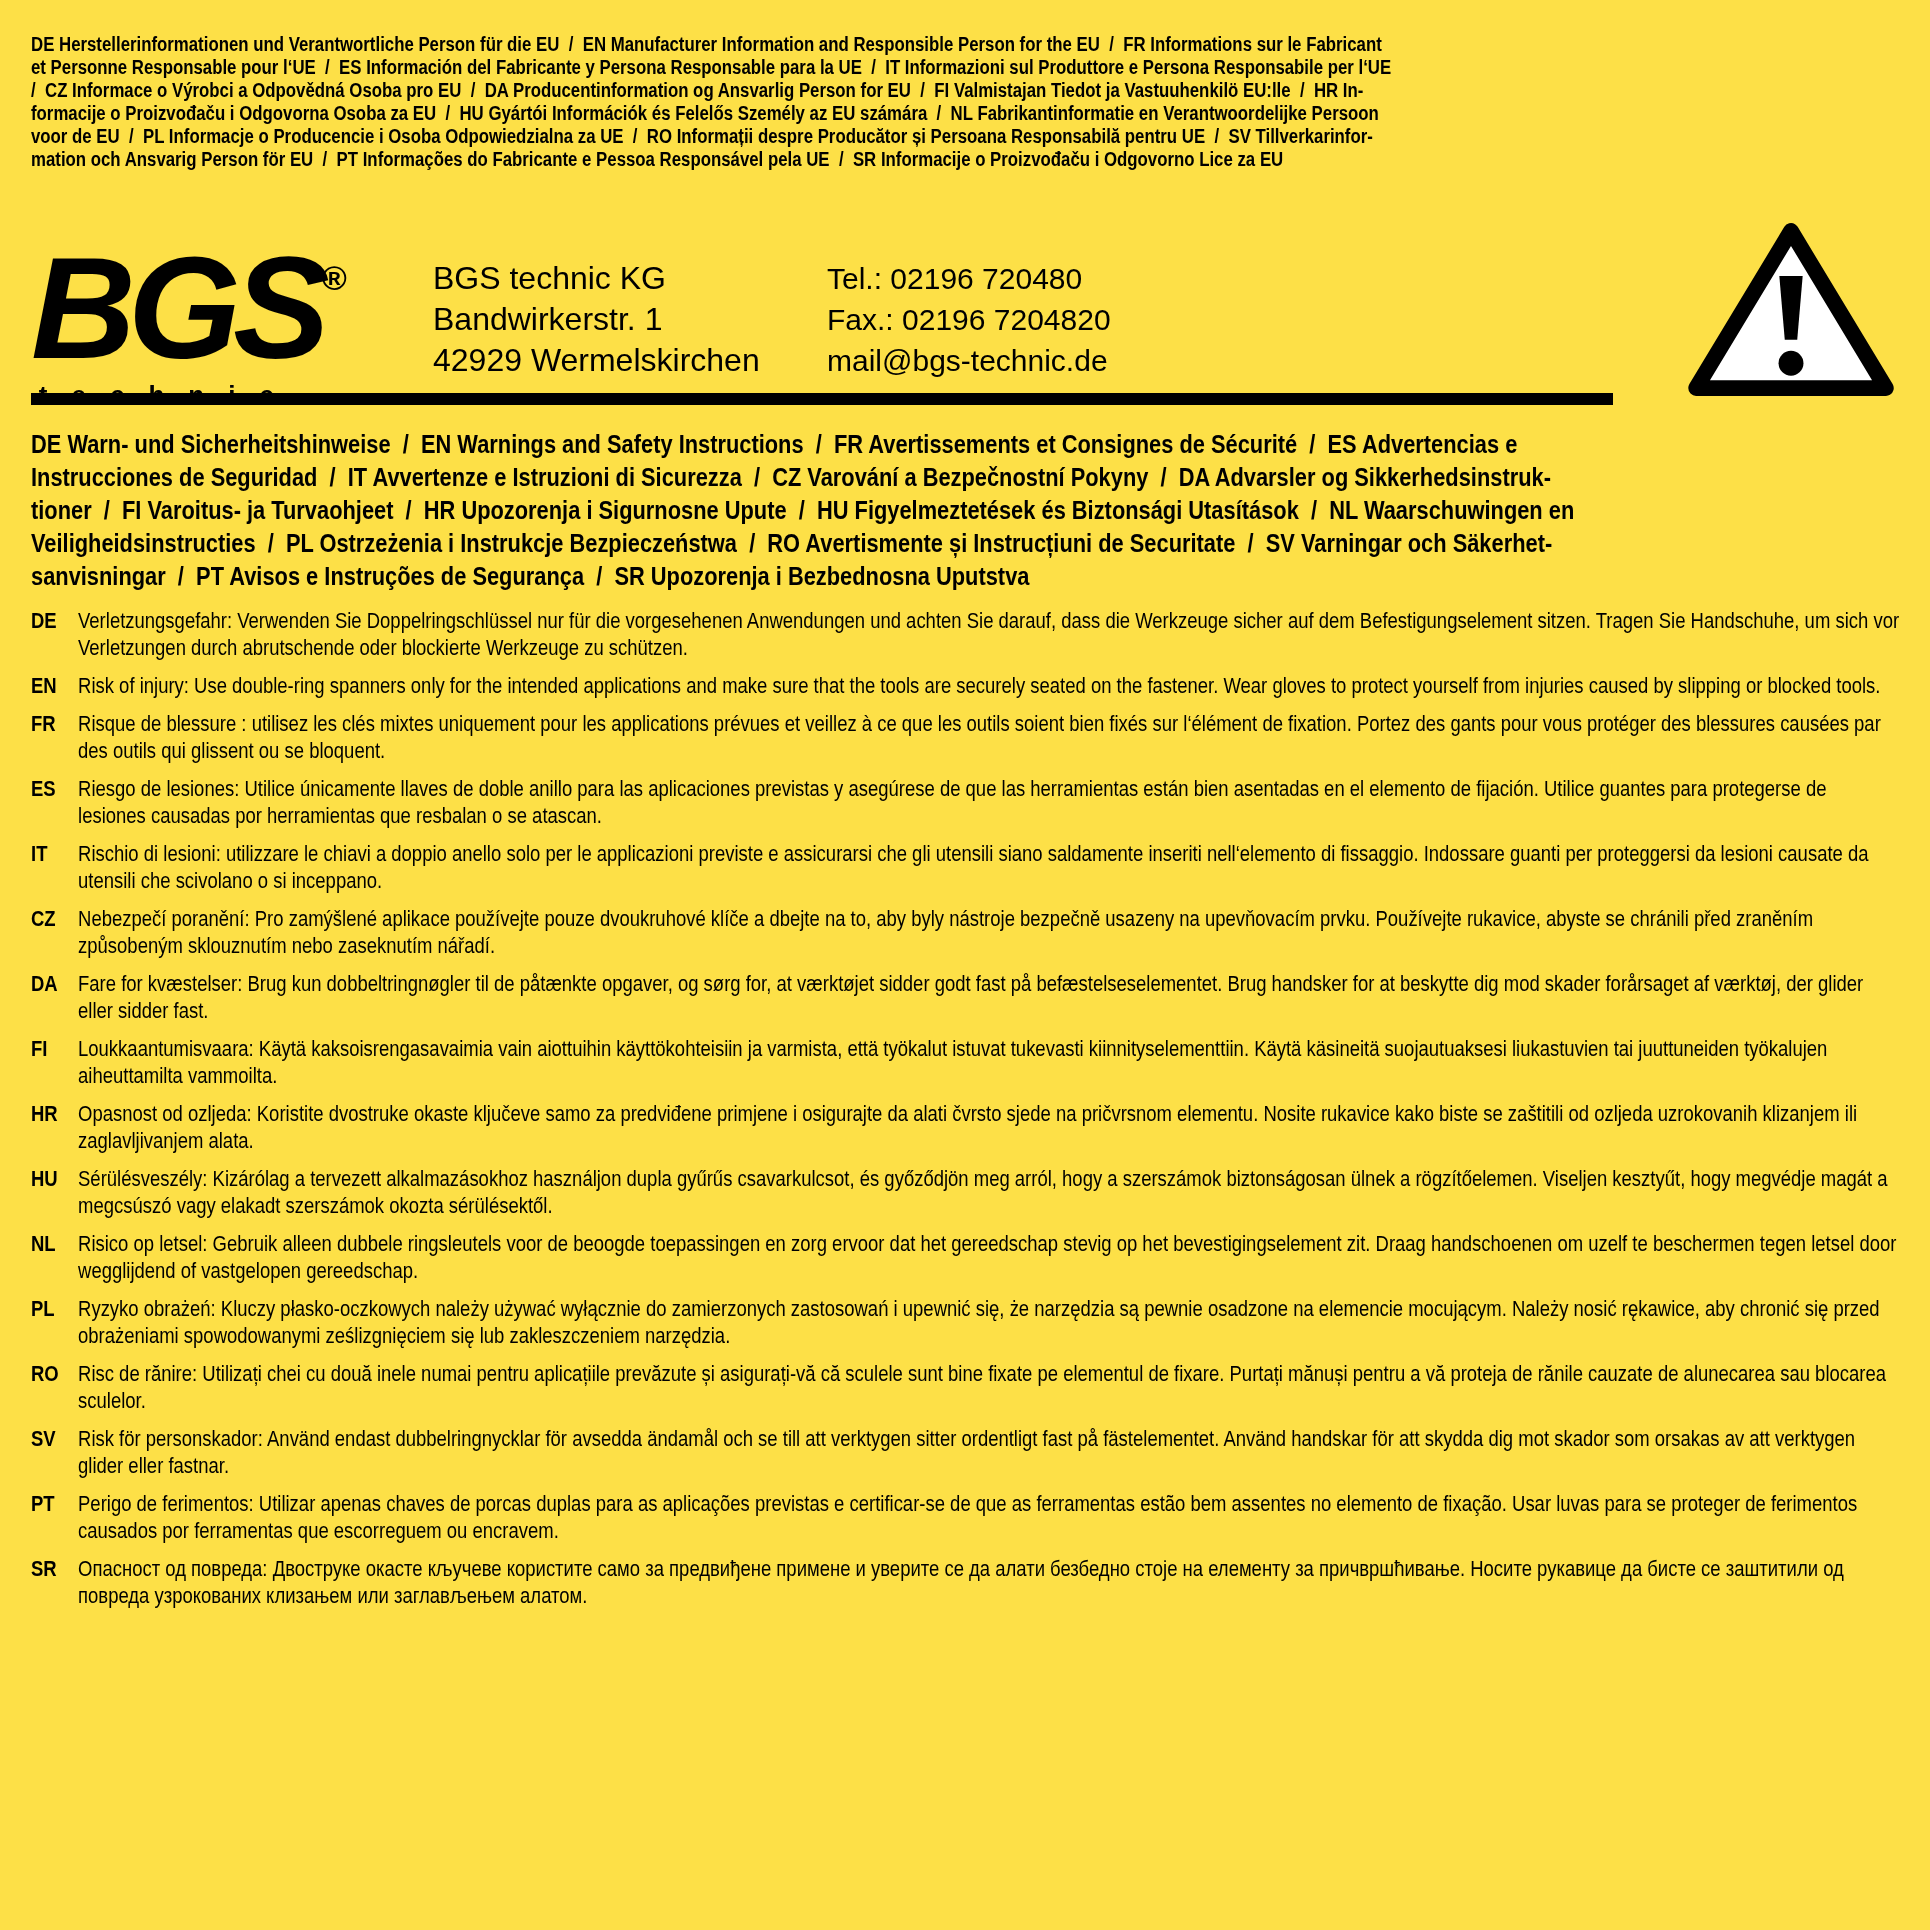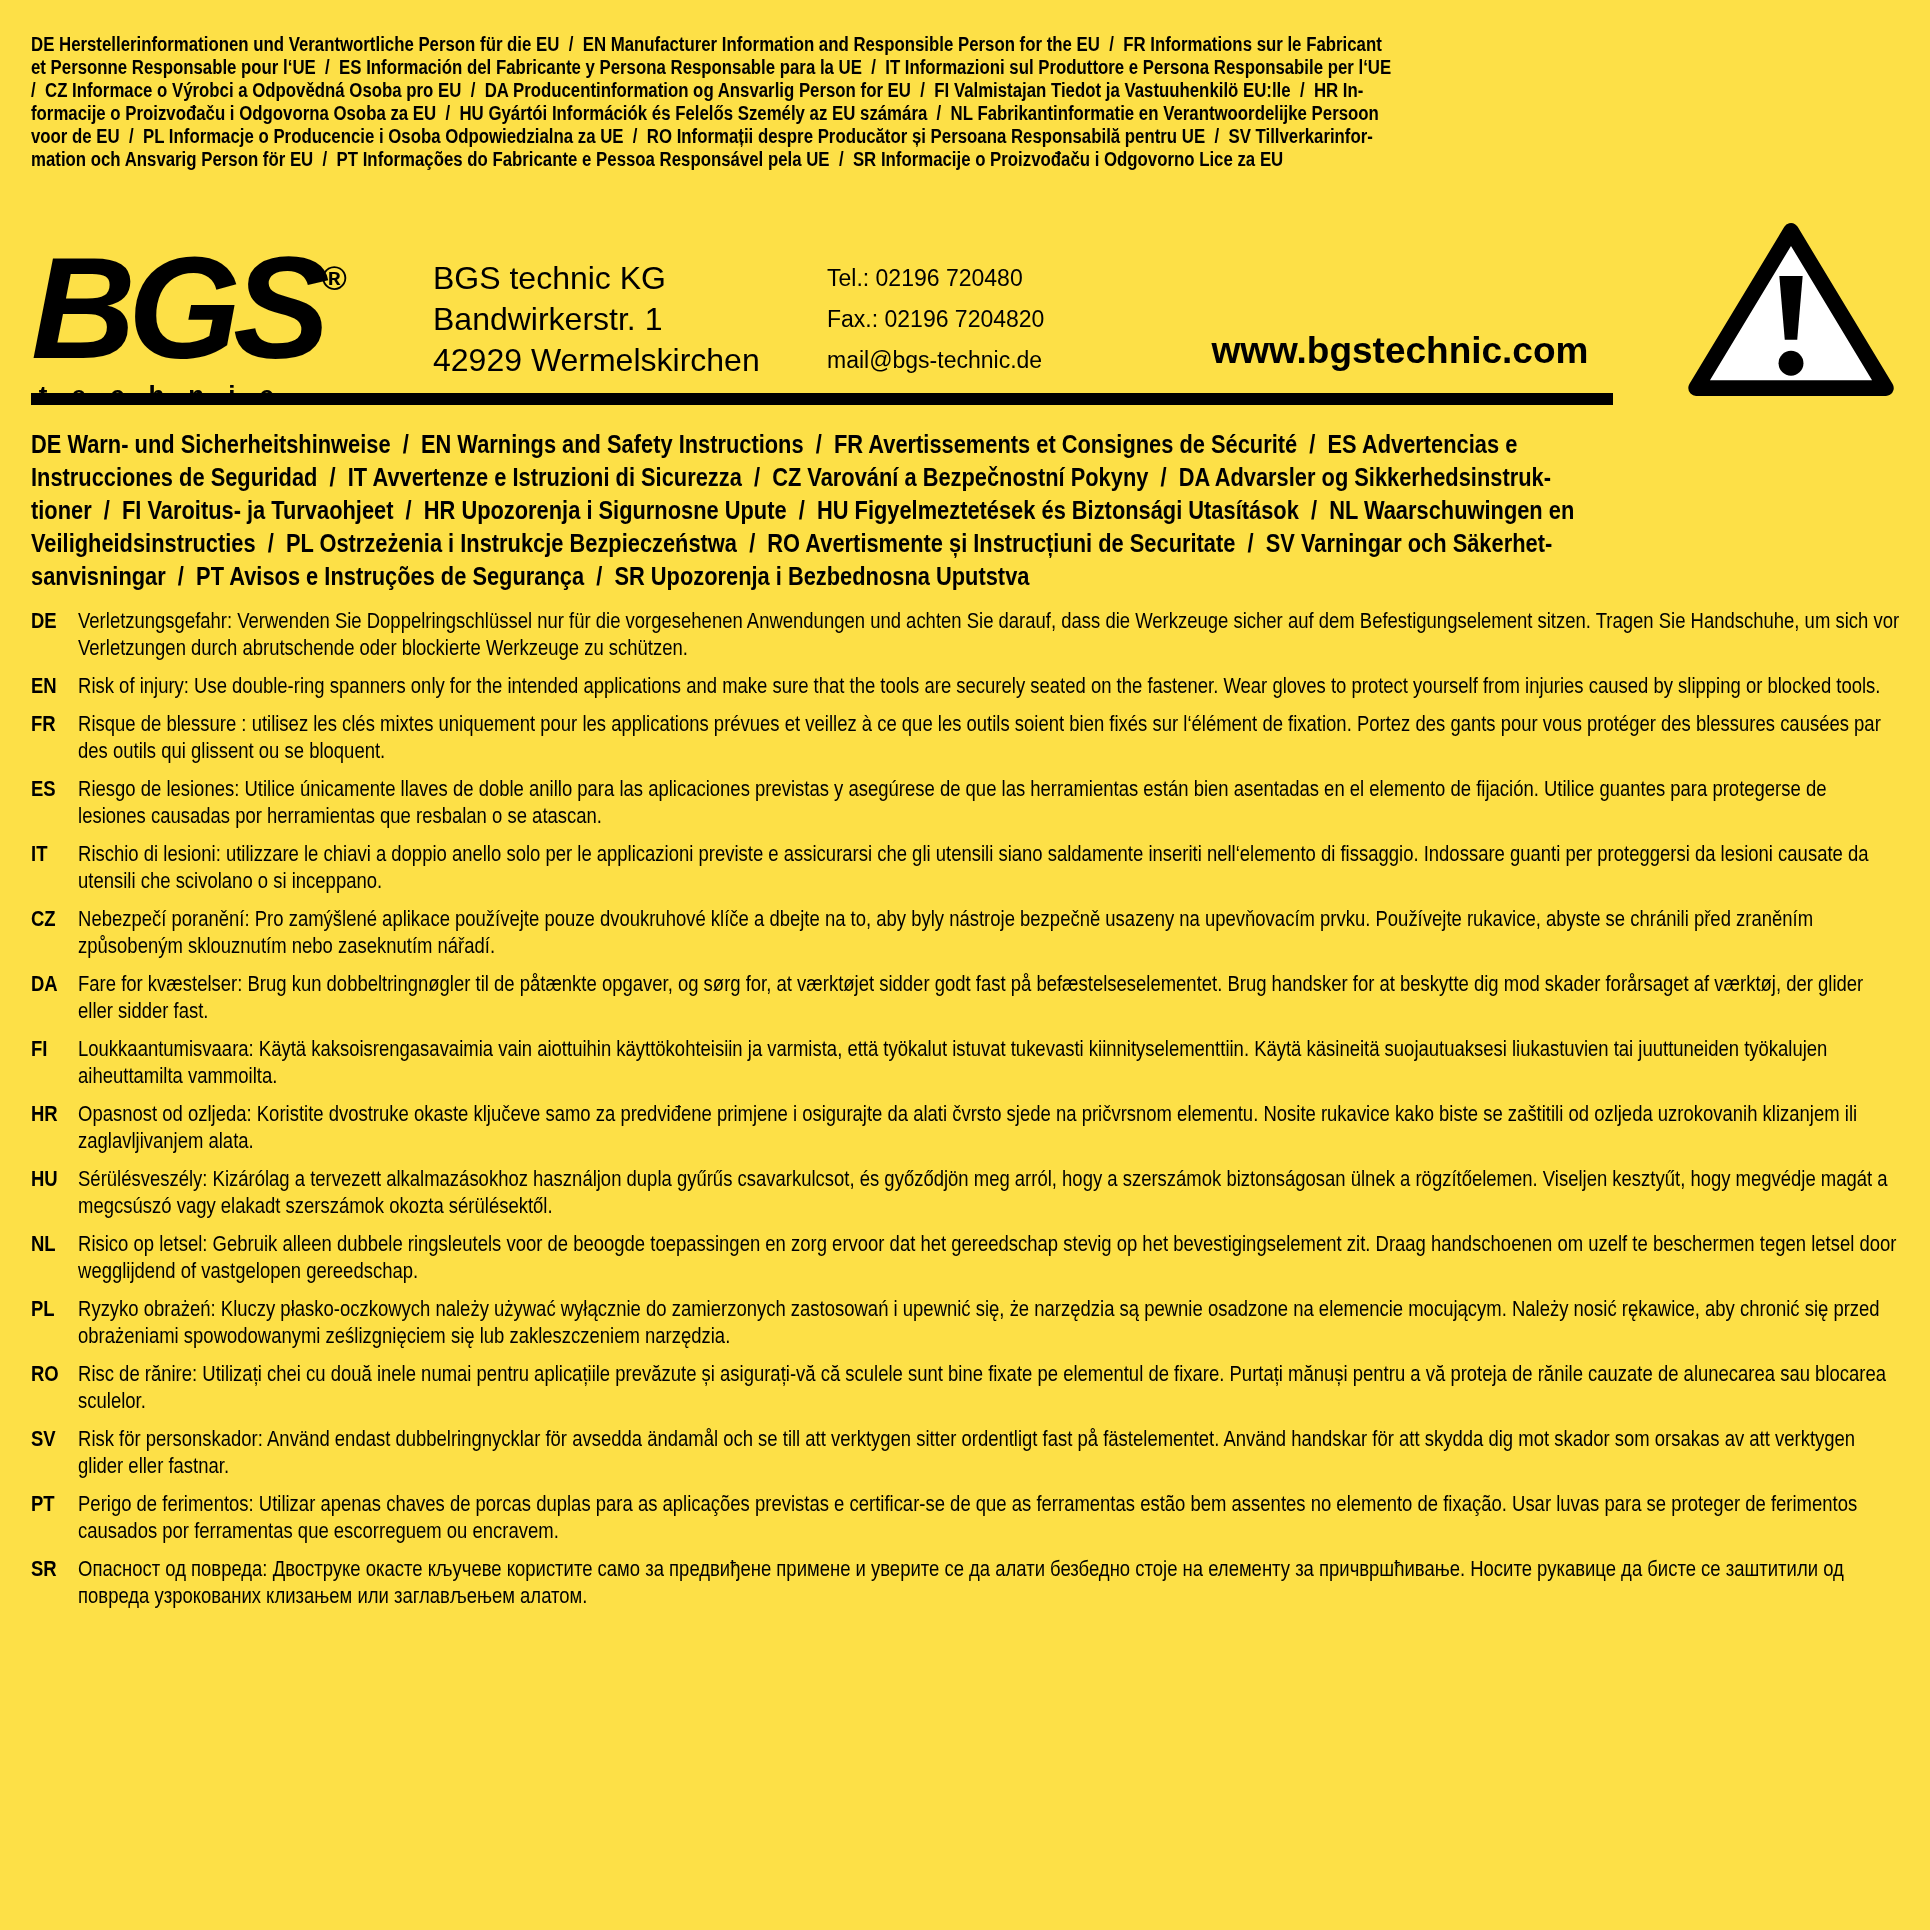--- a/index.html
+++ b/index.html
@@ -12,21 +12,21 @@
     font-weight:bold;font-size:20px;line-height:23px;letter-spacing:0;}
 
   .logo{position:absolute;left:31px;top:210px;width:335px;}
   .logo-word{font-size:145px;line-height:137px;font-weight:bold;font-style:italic;
     letter-spacing:-7.8px;white-space:nowrap;}
   .logo-reg{font-size:34px;font-style:normal;letter-spacing:0;vertical-align:68px;}
   .logo-technic{font-weight:bold;font-size:26px;letter-spacing:24px;margin-top:3.1px;
     padding-left:7.8px;white-space:nowrap;}
 
   .company{position:absolute;left:433px;top:258px;font-size:32px;line-height:41px;}
-  .contact{position:absolute;left:827px;top:258px;font-size:23px;line-height:41px;}
+  .contact{position:absolute;left:827px;top:258px;font-size:30px;line-height:41px;}
   .website{position:absolute;left:1185px;top:330px;width:430px;text-align:center;
     font-size:37px;font-weight:bold;white-space:nowrap;}
 
   .warning-triangle{position:absolute;left:1685px;top:220px;width:212px;height:179px;}
 
   .rule{position:absolute;left:31px;top:393px;width:1582px;height:11.7px;background:#000;}
 
   .warn-header{position:absolute;left:31px;top:428px;width:2224px;
     font-weight:bold;font-size:26px;line-height:33px;}
 
@@ -52,21 +52,20 @@
     <div>Bandwirkerstr. 1</div>
     <div>42929 Wermelskirchen</div>
   </div>
 
   <div class="contact">
     <div>Tel.: 02196 720480</div>
     <div>Fax.: 02196 7204820</div>
     <div>mail@bgs-technic.de</div>
   </div>
 
-  <div class="website">www.bgstechnic.com</div>
 
   <svg class="warning-triangle" viewBox="0 0 272 230" xmlns="http://www.w3.org/2000/svg">
     <polygon points="136,14 258,216 14,216" fill="#ffffff" stroke="#000000" stroke-width="20" stroke-linejoin="round"></polygon>
     <path d="M121 72 L151 72 L144 154 L128 154 Z" fill="#000000"></path>
     <circle cx="136" cy="184" r="16" fill="#000000"></circle>
   </svg>
 
   <div class="rule"></div>
 
   <div class="warn-header condense">DE Warn- und Sicherheitshinweise &nbsp;/&nbsp; EN Warnings and Safety Instructions &nbsp;/&nbsp; FR Avertissements et Consignes de Sécurité &nbsp;/&nbsp; ES Advertencias e<br>Instrucciones de Seguridad &nbsp;/&nbsp; IT Avvertenze e Istruzioni di Sicurezza &nbsp;/&nbsp; CZ Varování a Bezpečnostní Pokyny &nbsp;/&nbsp; DA Advarsler og Sikkerhedsinstruk-<br>tioner &nbsp;/&nbsp; FI Varoitus- ja Turvaohjeet &nbsp;/&nbsp; HR Upozorenja i Sigurnosne Upute &nbsp;/&nbsp; HU Figyelmeztetések és Biztonsági Utasítások &nbsp;/&nbsp; NL Waarschuwingen en<br>Veiligheidsinstructies &nbsp;/&nbsp; PL Ostrzeżenia i Instrukcje Bezpieczeństwa &nbsp;/&nbsp; RO Avertismente și Instrucțiuni de Securitate &nbsp;/&nbsp; SV Varningar och Säkerhet-<br>sanvisningar &nbsp;/&nbsp; PT Avisos e Instruções de Segurança &nbsp;/&nbsp; SR Upozorenja i Bezbednosna Uputstva</div>

